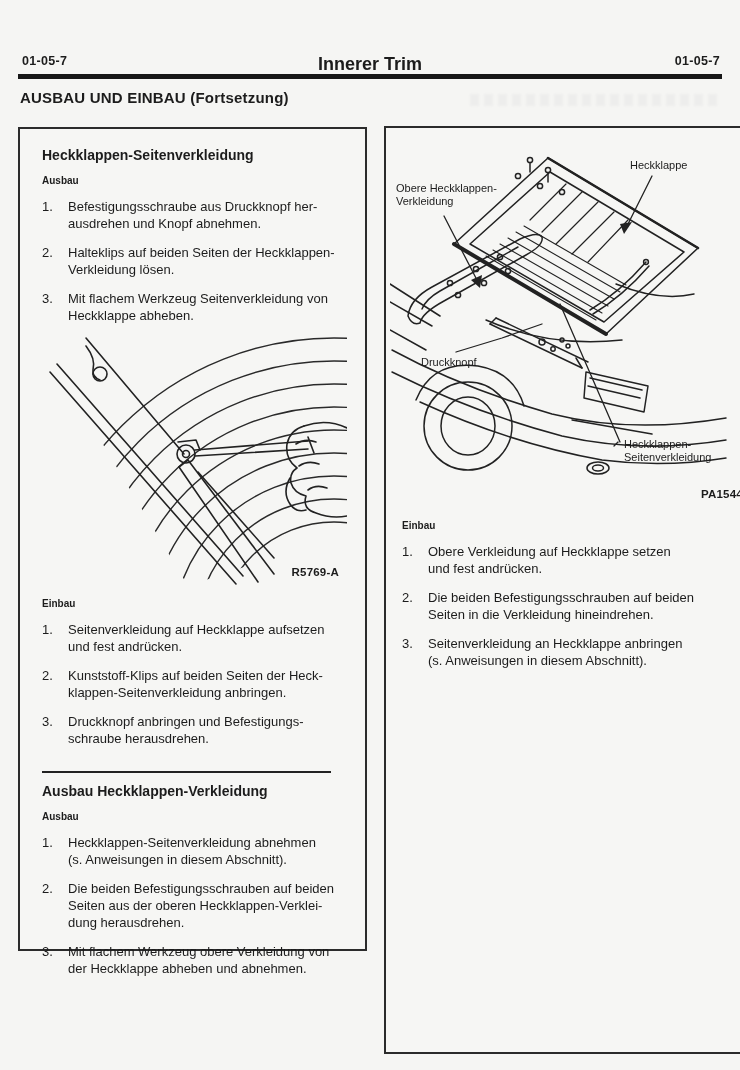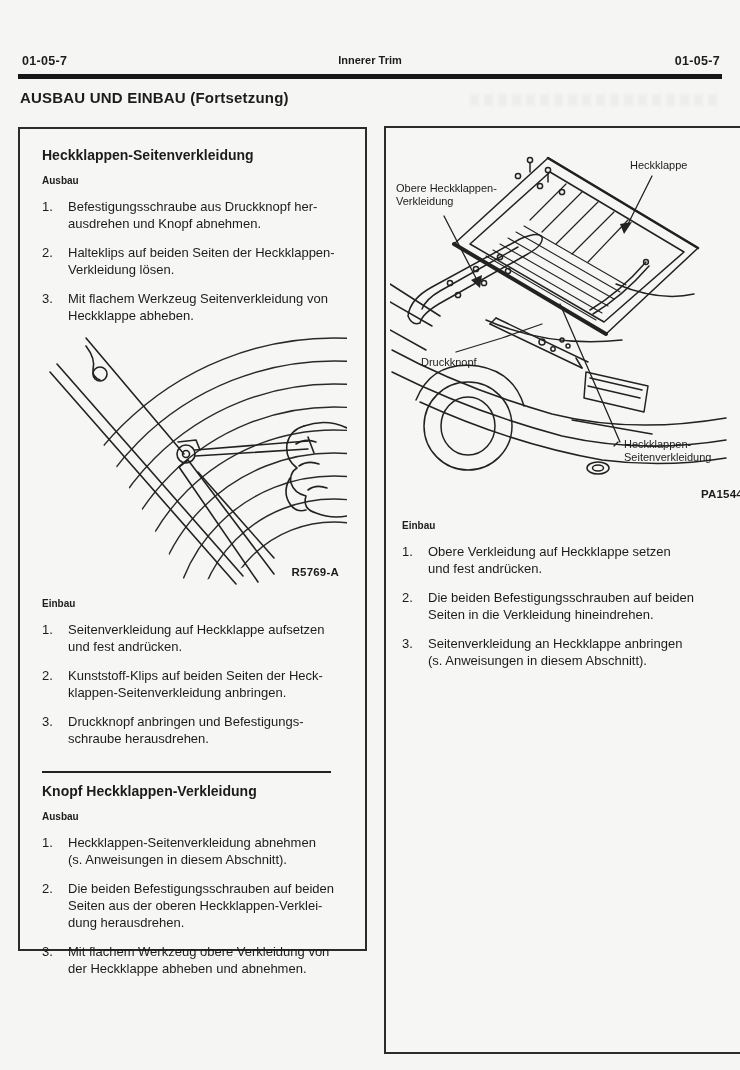--- a/index.html
+++ b/index.html
@@ -10,21 +10,21 @@
     color:#1c1c1c;
     -webkit-font-smoothing:antialiased;
   }
   .page { position:absolute; inset:0; overflow:hidden; }
 
   
   .hdr-code { position:absolute; top:54px; font-size:12.5px; font-weight:bold; letter-spacing:.3px; }
   .hdr-code.left  { left:22px; }
   .hdr-code.right { right:20px; }
   .hdr-title { position:absolute; top:54px; left:0; width:740px; text-align:center;
-               font-size:11px; font-weight:bold; }
+               font-size:18px; font-weight:bold; }
   .hdr-rule { position:absolute; top:74px; left:18px; width:704px; height:5px; background:#171717; }
   .section-title { position:absolute; top:89px; left:20px; font-size:15px; font-weight:bold; letter-spacing:.2px; }
 
   
   .bleed { position:absolute; top:94px; left:470px; width:250px; height:12px; opacity:.05;
            background:repeating-linear-gradient(90deg,#667 0 9px,transparent 9px 14px); filter:blur(1px); }
 
   
   .panel { position:absolute; background:#f6f6f4; border:2px solid #2b2b2b; box-sizing:border-box; }
   .panel.left  { left:18px;  top:127px; width:349px; height:824px; padding:16px 20px 0 22px; }
@@ -165,21 +165,21 @@
 klappen-Seitenverkleidung anbringen.</span>
     </div>
     <div class="step">
       <span class="step-num">3.</span>
       <span class="step-text">Druckknopf anbringen und Befestigungs-
 schraube herausdrehen.</span>
     </div>
 
     <div class="divider"></div>
 
-    <div class="blk-title" style="margin-top:10px">Knopf Heckklappen-Verkleidung</div>
+    <div class="blk-title" style="margin-top:10px">Ausbau Heckklappen-Verkleidung</div>
     <div class="sub-head">Ausbau</div>
 
     <div class="step">
       <span class="step-num">1.</span>
       <span class="step-text">Heckklappen-Seitenverkleidung abnehmen
 (s. Anweisungen in diesem Abschnitt).</span>
     </div>
     <div class="step">
       <span class="step-num">2.</span>
       <span class="step-text">Die beiden Befestigungsschrauben auf beiden

